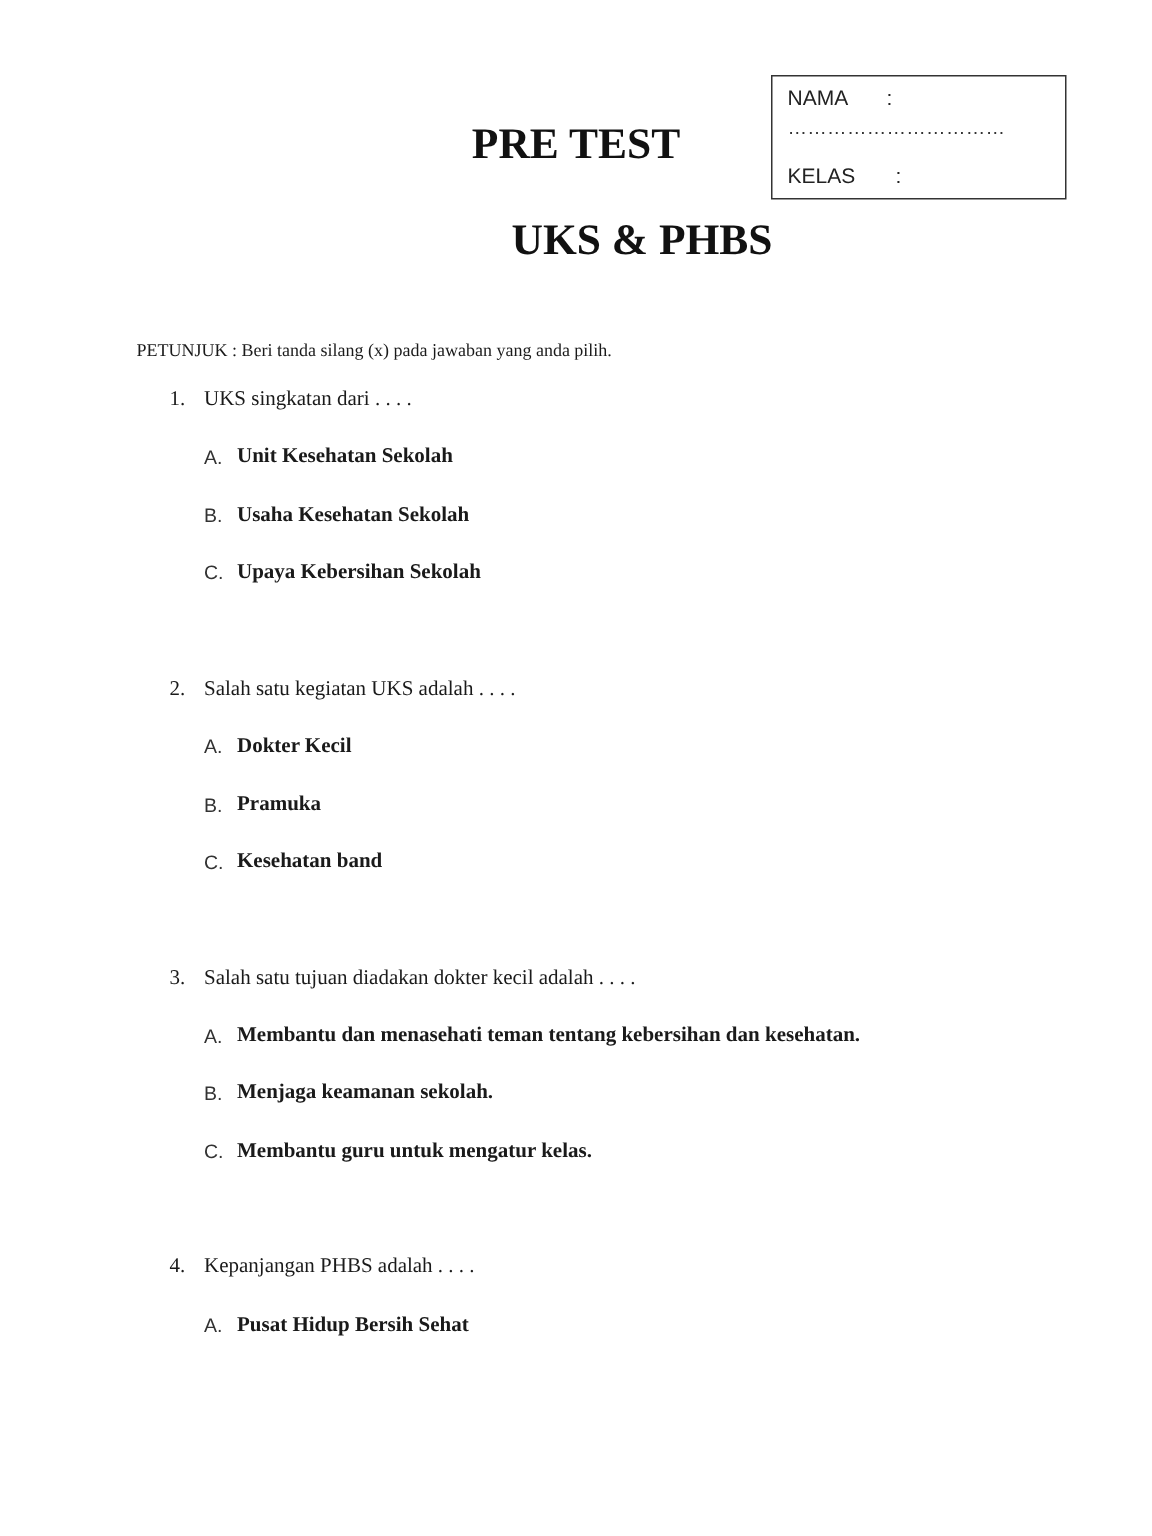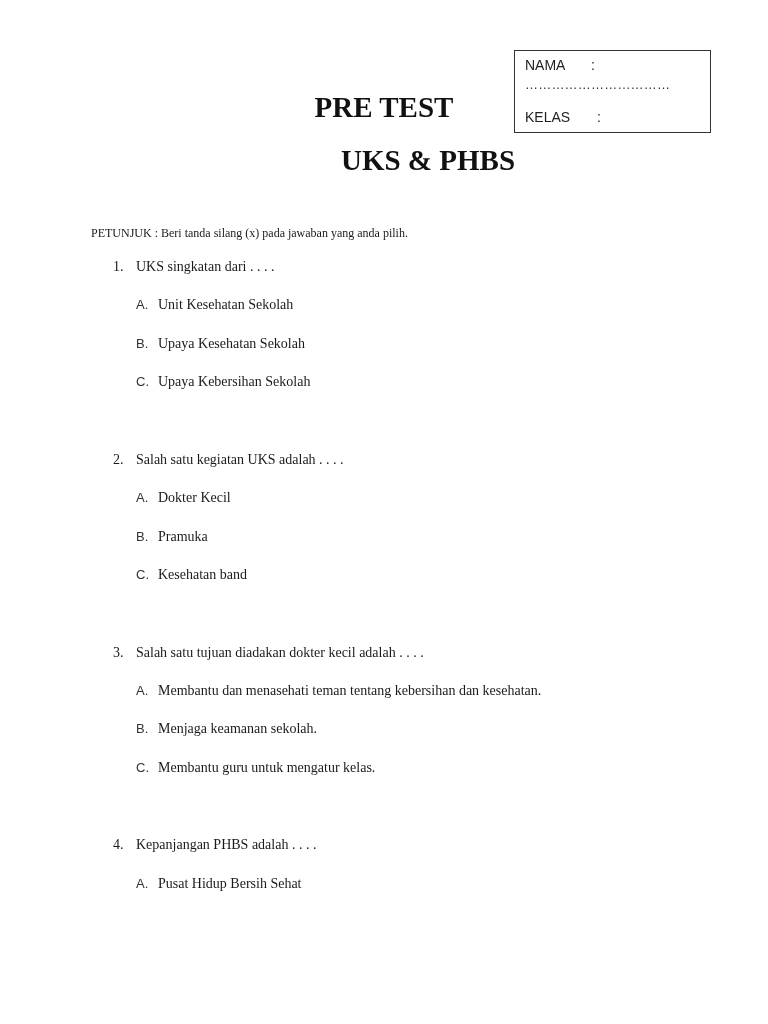--- a/index.html
+++ b/index.html
@@ -10,31 +10,31 @@
     .idbox .row { position: absolute; left: 10px; white-space: nowrap; }
     .idbox .lbl { display: inline-block; }
     .idbox .colon { position: absolute; }
     .idbox .row1 { top: 6px; }
     .idbox .row1 .colon { left: 66px; }
     .idbox .row2 { top: 26px; letter-spacing: 0.2px; font-size: 13px; color: #333; }
     .idbox .row3 { top: 58px; }
     .idbox .row3 .colon { left: 72px; }
 
     .title { position: absolute; left: 0; width: 768px; text-align: center; font-weight: bold; font-size: 29px; color: #111; }
-    .title1 { top: 91px; }
+    .title1 { top: 80px; }
     .title2 { top: 144px; margin-left: 44px; }
 
     .instr { position: absolute; left: 91px; top: 226px; font-size: 12px; white-space: nowrap; }
 
     .q { position: absolute; font-size: 14px; white-space: nowrap; }
     .q .num { position: absolute; left: 0; }
     .q .txt { position: absolute; left: 23px; }
     .opt { position: absolute; font-size: 14px; white-space: nowrap; }
     .opt .letter { position: absolute; left: 0; font-family: "Liberation Sans", sans-serif; font-size: 13px; color: #333; }
-    .opt .txt { position: absolute; left: 22px; }
+    .opt .txt { position: absolute; left: 22px; font-weight: bold; }
   </style>
 </head>
 <body>
 
 <div class="page">
 
   <div class="idbox">
     <div class="row row1">
       <span class="lbl">NAMA</span>
       <span class="colon">:</span>
@@ -54,21 +54,21 @@
   <div class="q" style="left:113px; top:259px;">
     <span class="num">1.</span>
     <span class="txt">UKS singkatan dari . . . .</span>
   </div>
   <div class="opt" style="left:136px; top:297px;">
     <span class="letter">A.</span>
     <span class="txt">Unit Kesehatan Sekolah</span>
   </div>
   <div class="opt" style="left:136px; top:336px;">
     <span class="letter">B.</span>
-    <span class="txt">Upaya Kesehatan Sekolah</span>
+    <span class="txt">Usaha Kesehatan Sekolah</span>
   </div>
   <div class="opt" style="left:136px; top:374px;">
     <span class="letter">C.</span>
     <span class="txt">Upaya Kebersihan Sekolah</span>
   </div>
 
   <div class="q" style="left:113px; top:452px;">
     <span class="num">2.</span>
     <span class="txt">Salah satu kegiatan UKS adalah . . . .</span>
   </div>

